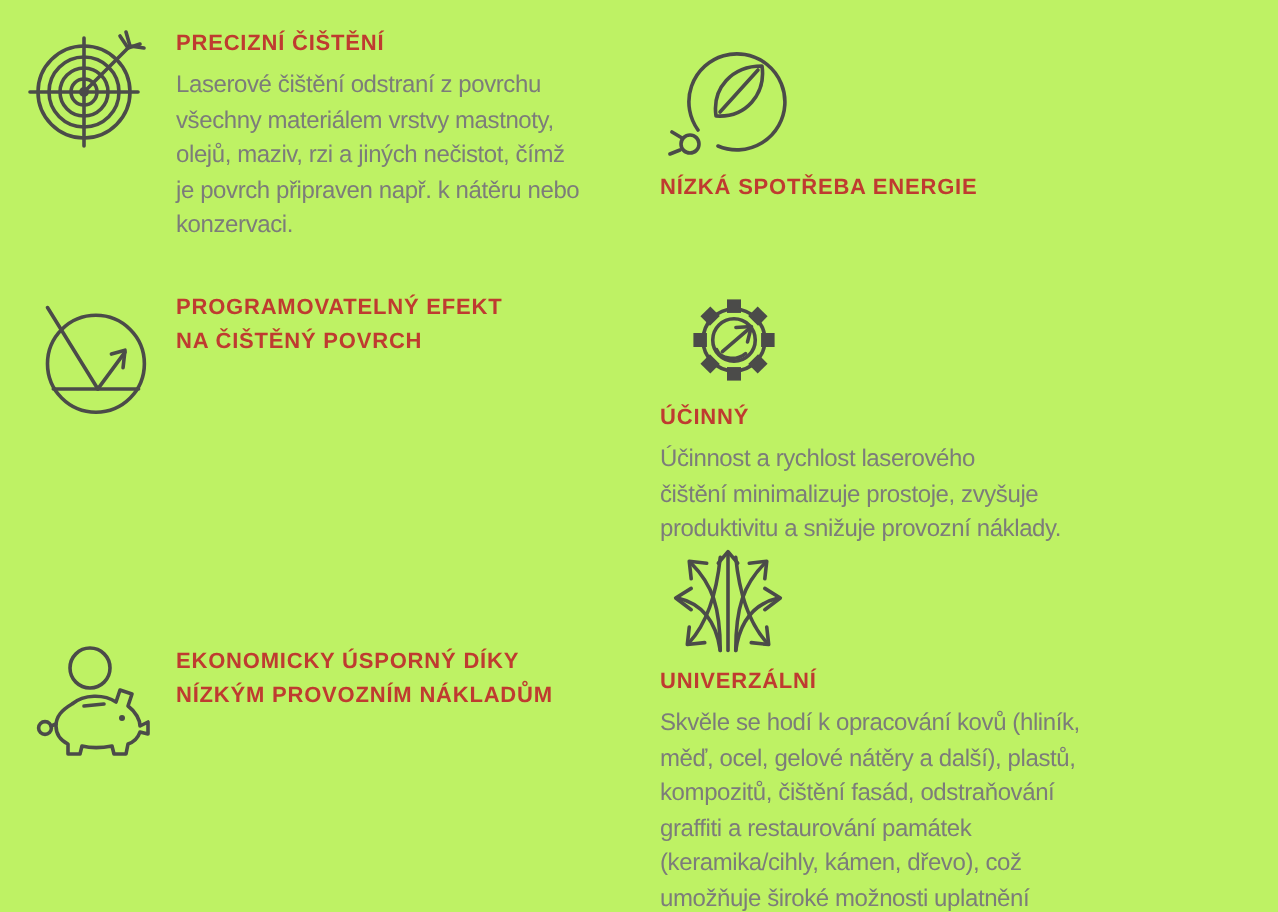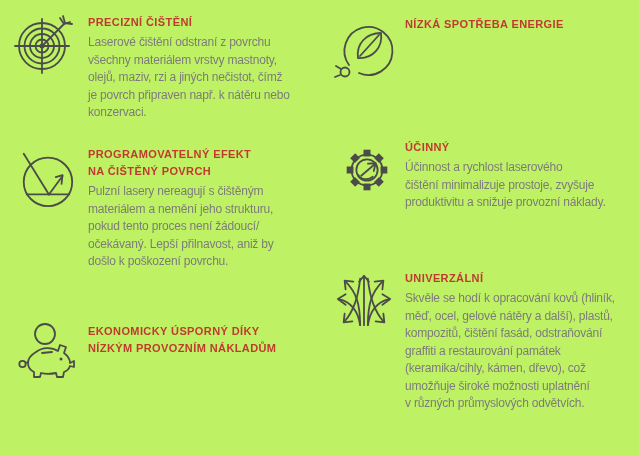--- a/index.html
+++ b/index.html
@@ -42,21 +42,21 @@
   .feature-body {
     margin: 0;
     font-size: 12px;
     line-height: 17.5px;
     letter-spacing: -0.2px;
     color: #7c7c7a;
     white-space: pre-line;
   }
   
   .col-left  { left: 12px;  width: 310px; }
-  .col-right { left: 330px; width: 307px; }
+  .col-right { left: 330px; width: 307px; flex-direction: column; }
   .col-left  .icon-col { width: 76px; }
   .col-right .icon-col { width: 75px; }
 
   .f-precise   { top: 12px; }
   .f-program   { top: 144px; }
   .f-economy   { top: 321px; }
   .f-energy    { top: 14px; }
   .f-effective { top: 137px; }
   .f-universal { top: 268px; }
 
@@ -108,25 +108,20 @@
         <circle cx="33" cy="36" r="25"></circle>
         <path d="M11,49 H55"></path>
         <path d="M8,7 L34,49"></path>
         <path d="M34,49 L48,30"></path>
         <path d="M41,31 L48,29 L47,38"></path>
       </svg>
     </div>
     <div class="text-col">
       <h3 class="feature-title">PROGRAMOVATELNÝ EFEKT
 NA ČIŠTĚNÝ POVRCH</h3>
-      <p class="feature-body">Pulzní lasery nereagují s čištěným
-materiálem a nemění jeho strukturu,
-pokud tento proces není žádoucí/
-očekávaný. Lepší přilnavost, aniž by
-došlo k poškození povrchu.</p>
     </div>
   </div>
 
   <div class="feature col-left f-economy">
     <div class="icon-col">
       <svg class="icon-svg" width="66" height="66" viewBox="0 0 66 66" style="margin:1px 0 0 0">
         <circle cx="33" cy="12" r="10"></circle>
         <path d="M24,30 C30,25 40,25 46,29 L48,23 L54,25 L52,31 C56,34 58,38 58,41 L62,39 L62,45 L58,44 C57,47 55,49 52,50 L51,55 L45,55 L44,51 C39,52 33,52 29,51 L28,55 L22,55 L22,50 C18,48 16,45 16,41 C16,36 19,33 24,30 Z"></path>
         <circle cx="10.5" cy="42" r="3.2"></circle>
         <path d="M13.5,41 L16,40"></path>

